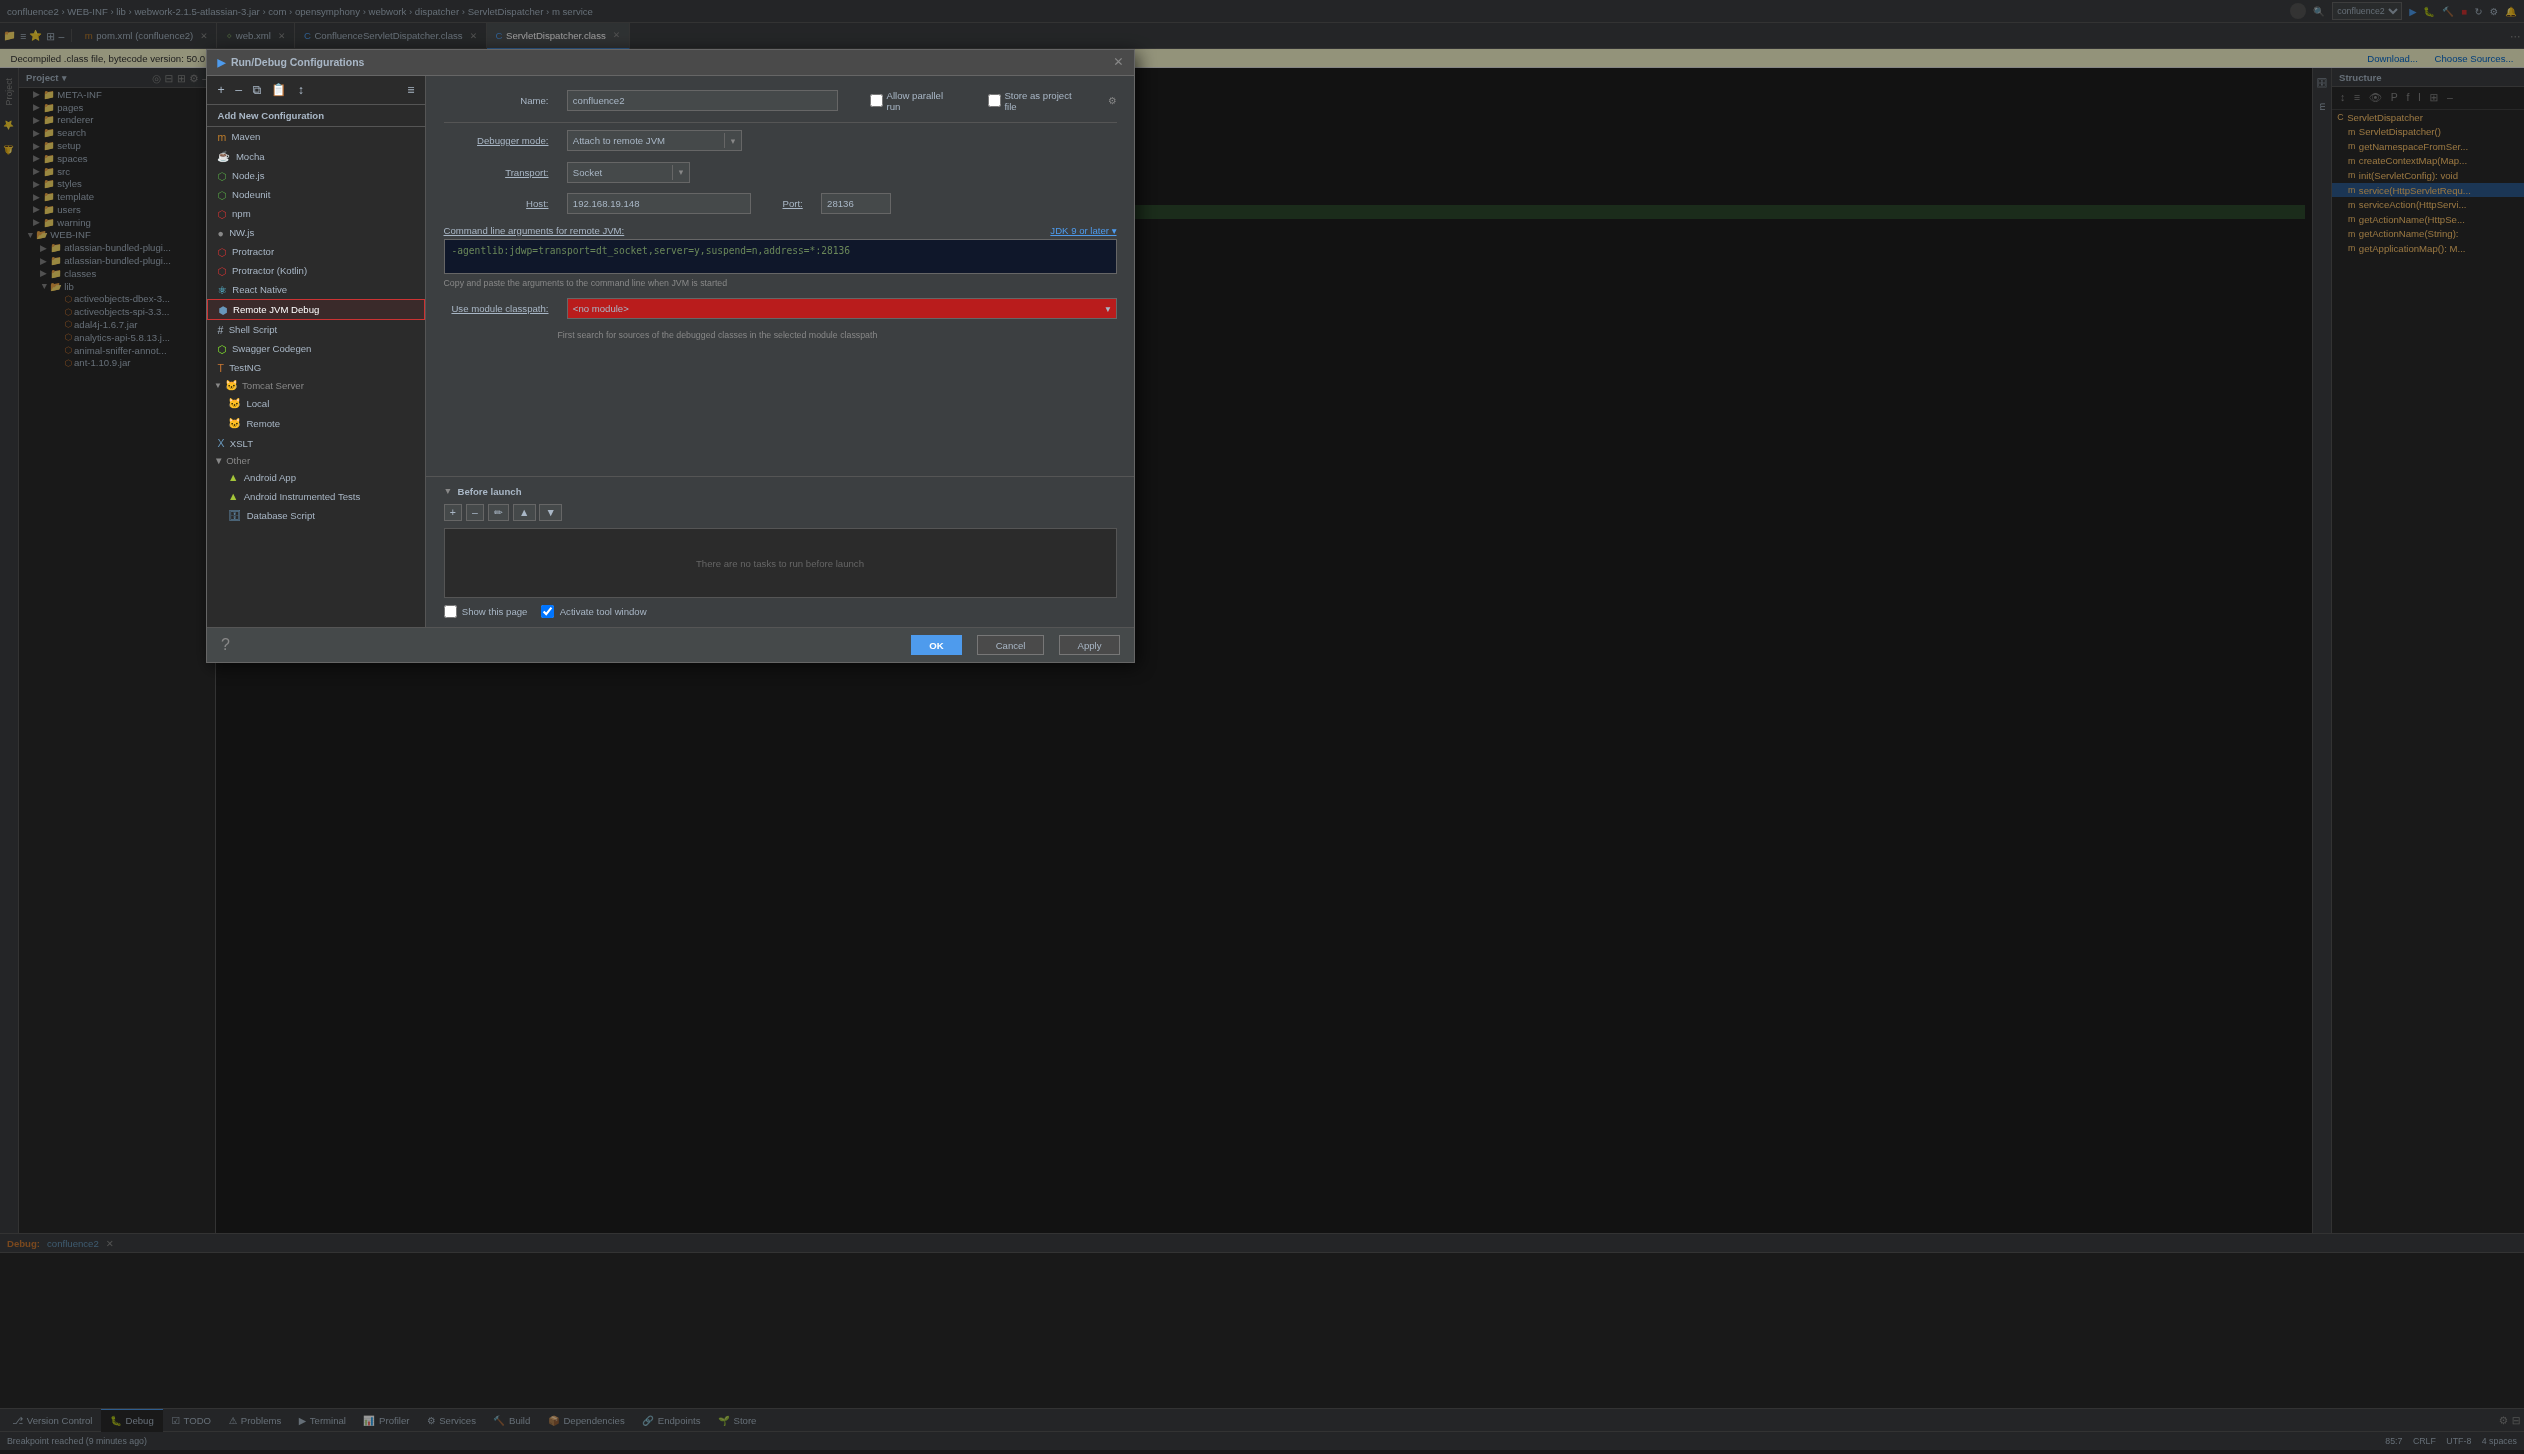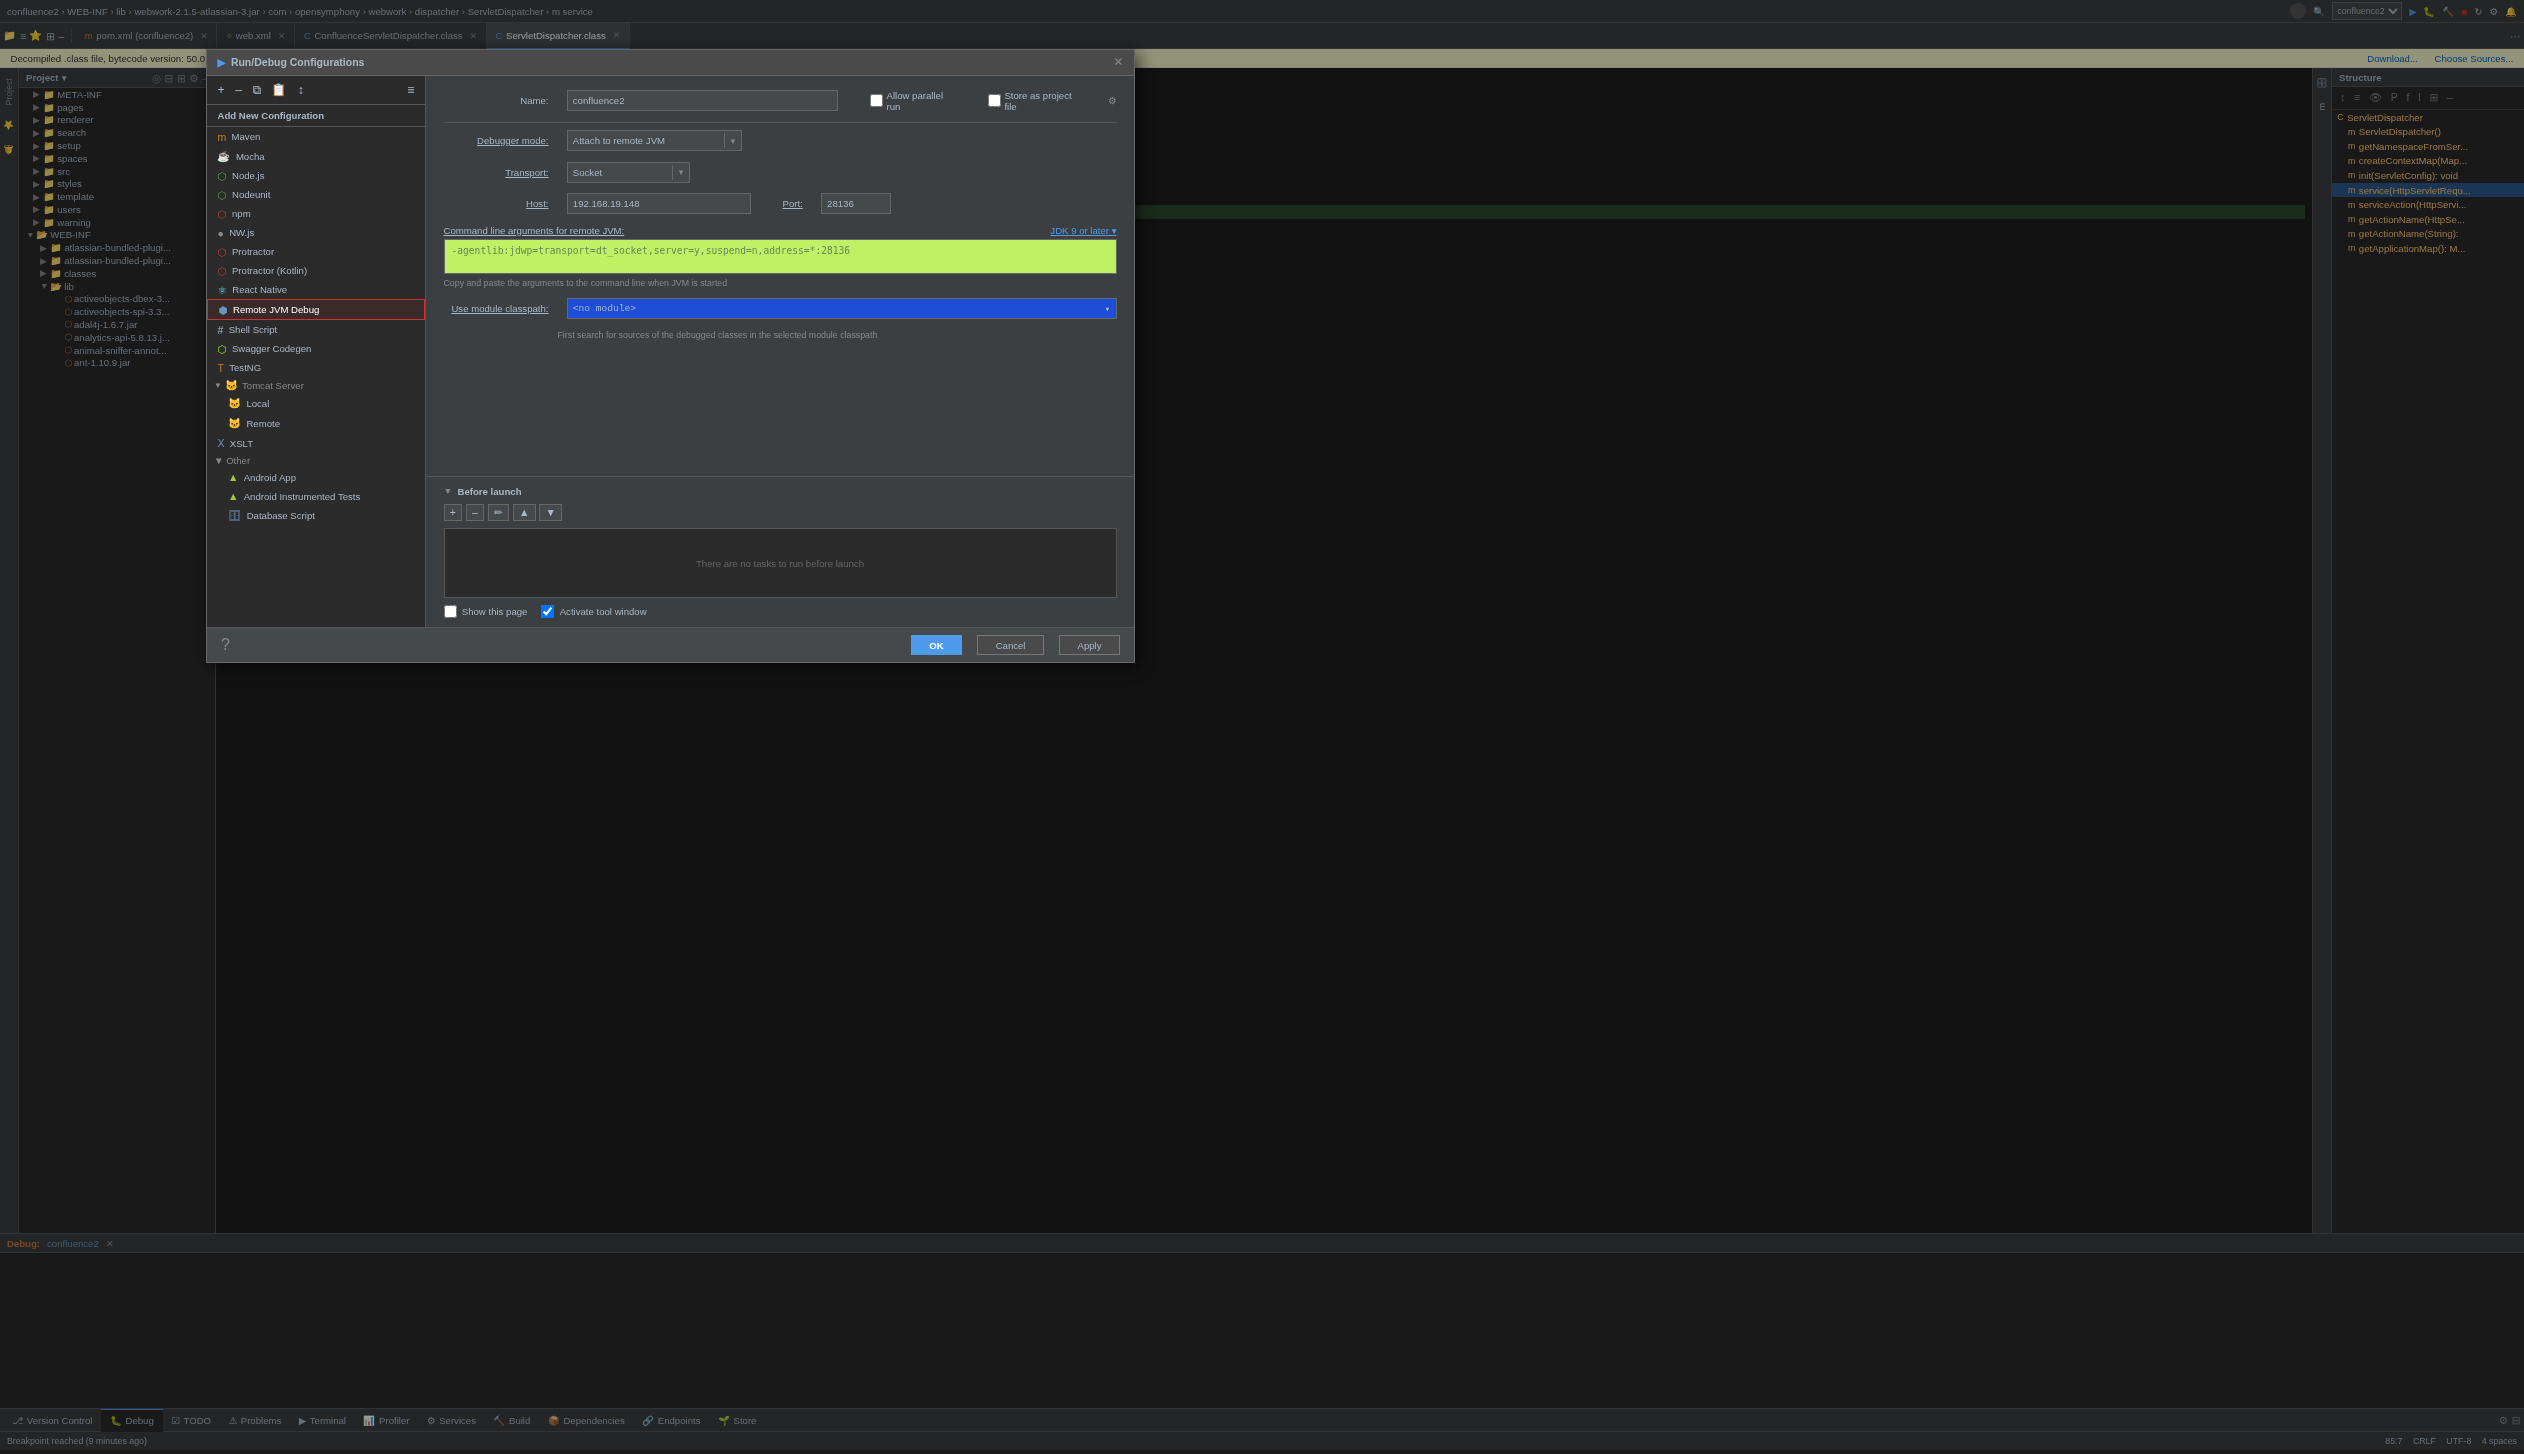--- a/index.html
+++ b/index.html
@@ -331,42 +331,41 @@
       align-items: center;
       background: #45494a;
       border: 0.9px solid #666;
       height: 21px;
     }
     .select-val { padding: 2.6px 5.3px; font-size: 9.6px; color: #a9b7c6; flex: 1; }
     .select-arr { padding: 2.6px 5.3px; color: #888; font-size: 8.8px; border-left: 0.9px solid #666; cursor: pointer; }
 
     
     .cmd-args-box {
-      background: #bef264;
+      background: #0f172a;
       border: 0.9px solid #666;
       padding: 5.3px 7px;
       font-size: 9.6px;
       color: #6a8759;
       font-family: monospace;
       min-height: 35px;
       margin-bottom: 3.5px;
     }
     .cmd-hint { color: #888; font-size: 8.8px; margin-bottom: 7px; }
     .module-select {
       flex: 1;
-      background: #1d4ed8;
+      background: #b91c1c;
       border: 0.9px solid #666;
       color: #a9b7c6;
       font-size: 9.6px;
       padding: 2.6px 5.3px;
       height: 21px;
       display: flex;
       align-items: center;
       justify-content: space-between;
-      font-family: Liberation Mono, monospace;
     }
     .module-hint { color: #888; font-size: 8.8px; margin-left: 114px; }
 
     
     .before-launch-section {
       border-top: 0.9px solid #555;
       padding: 8.8px 17.5px;
     }
     .before-launch-header {
       display: flex;

